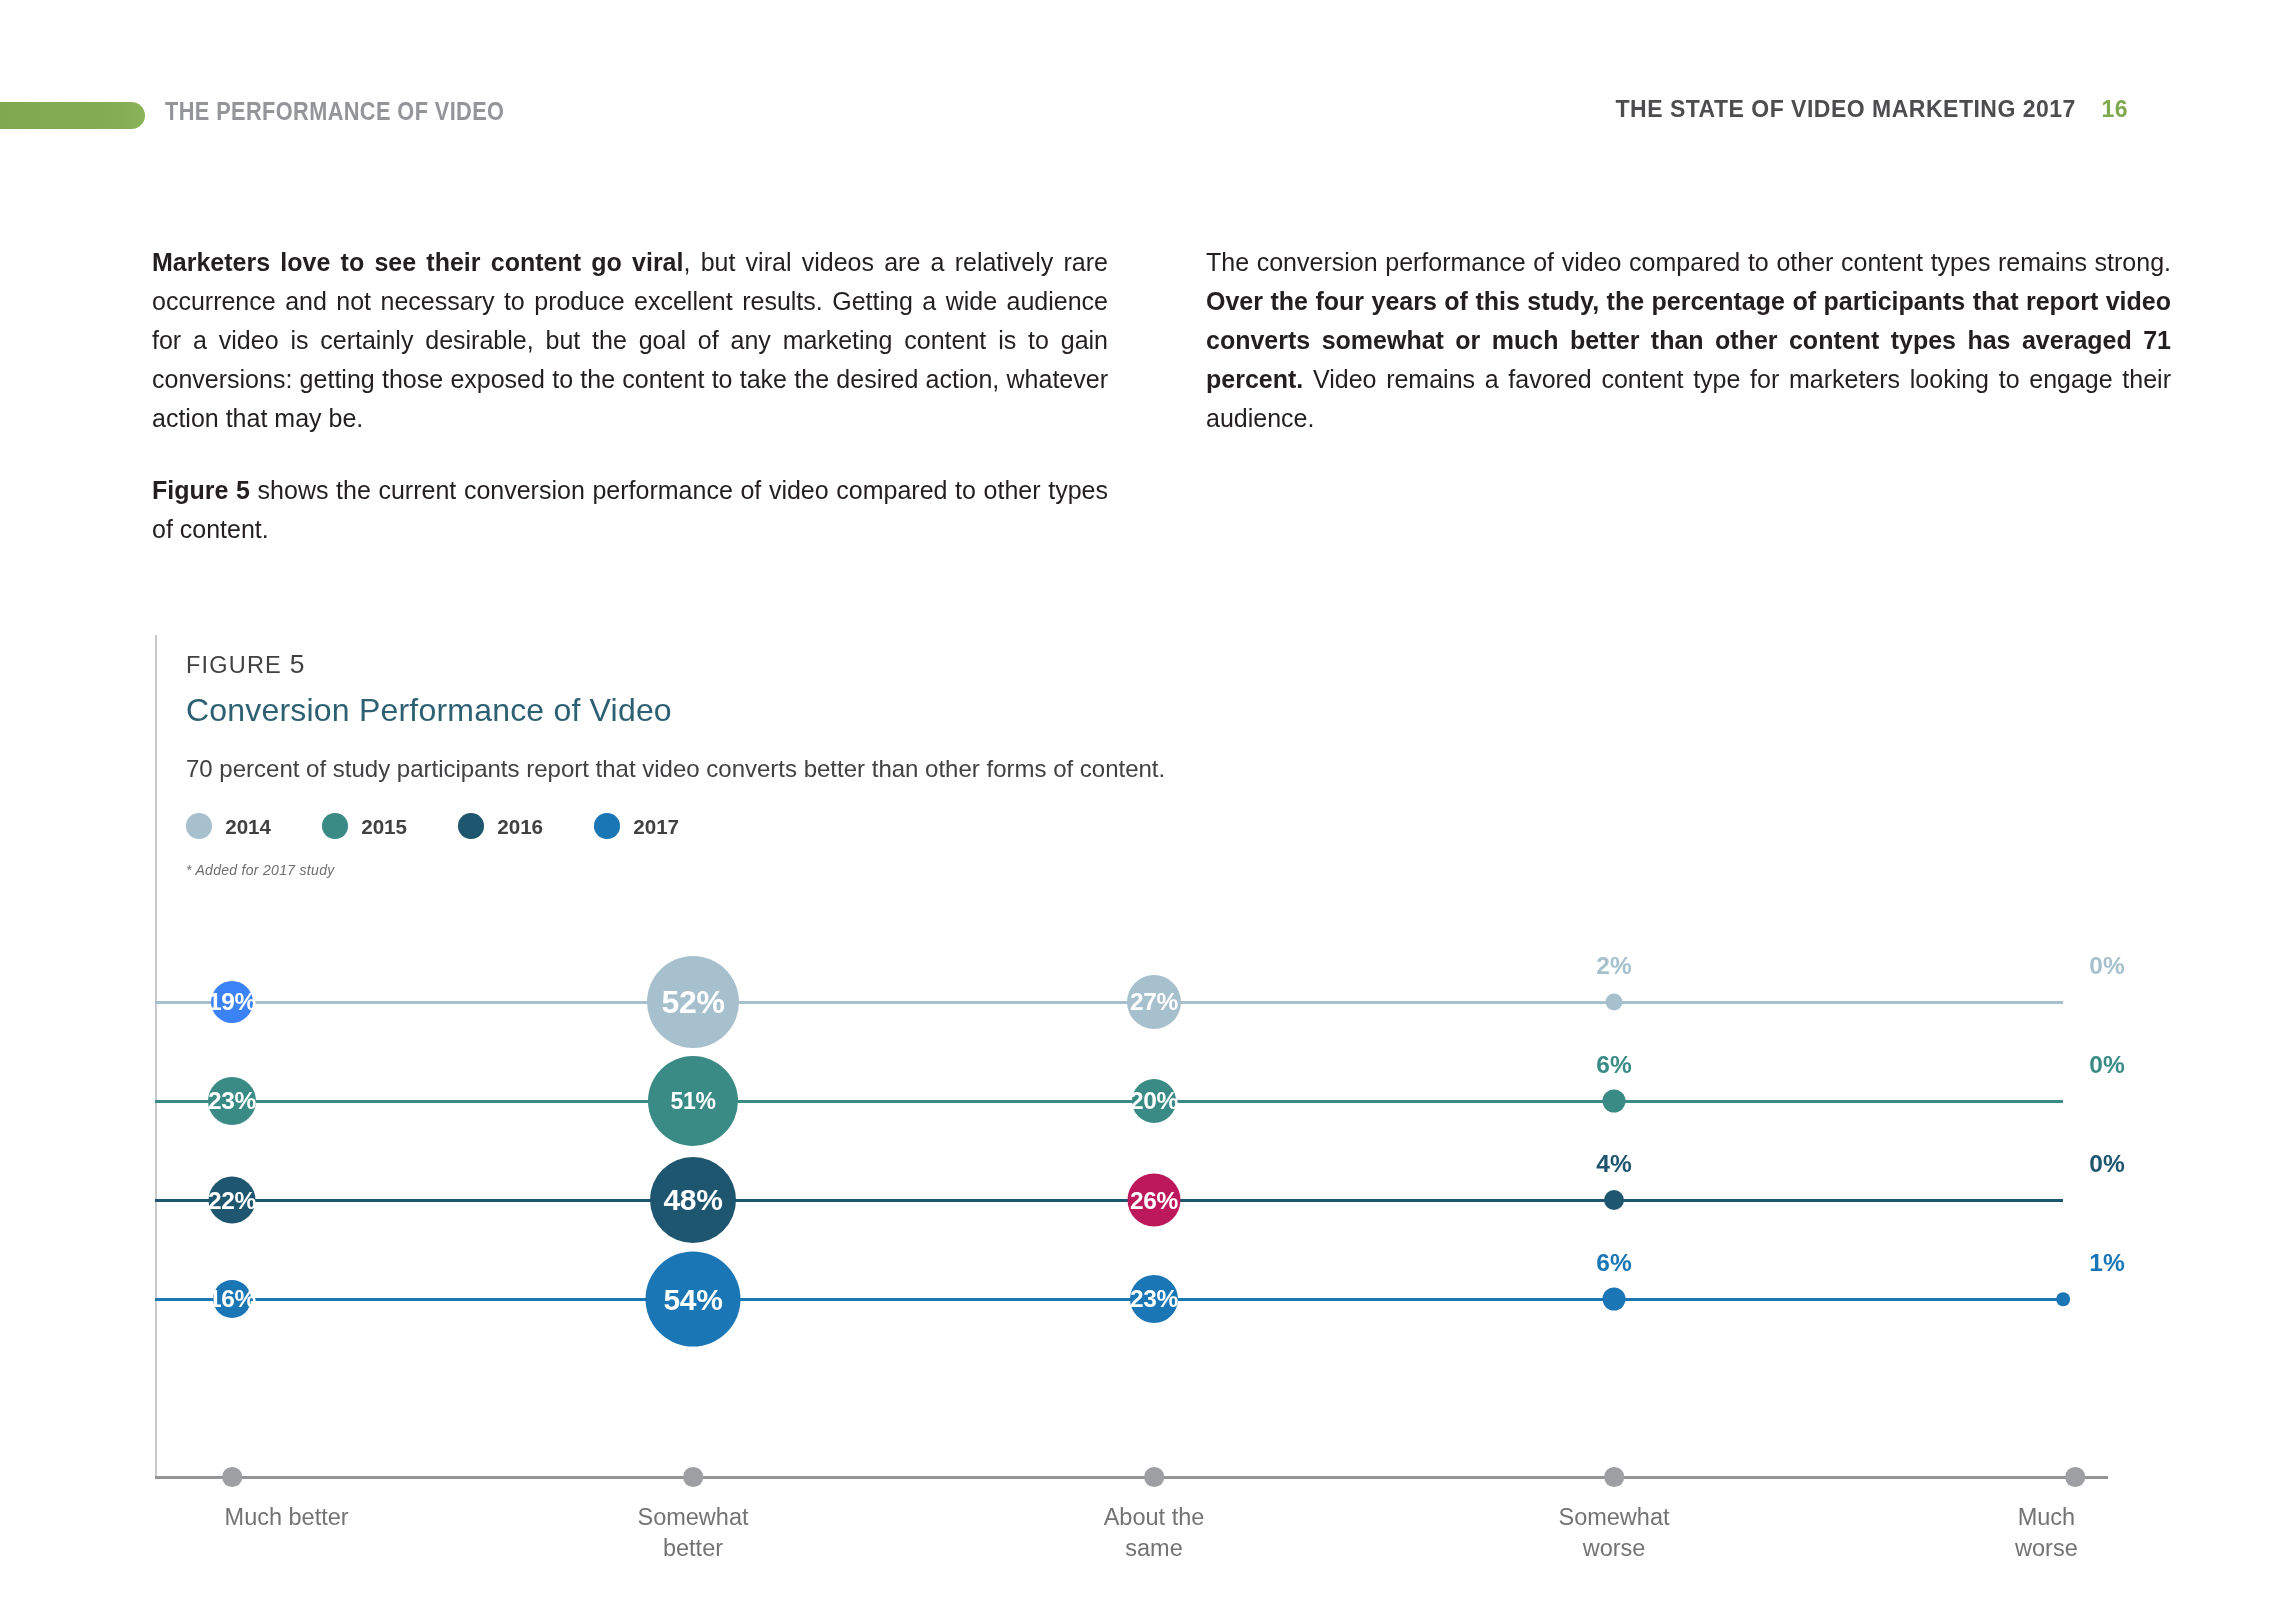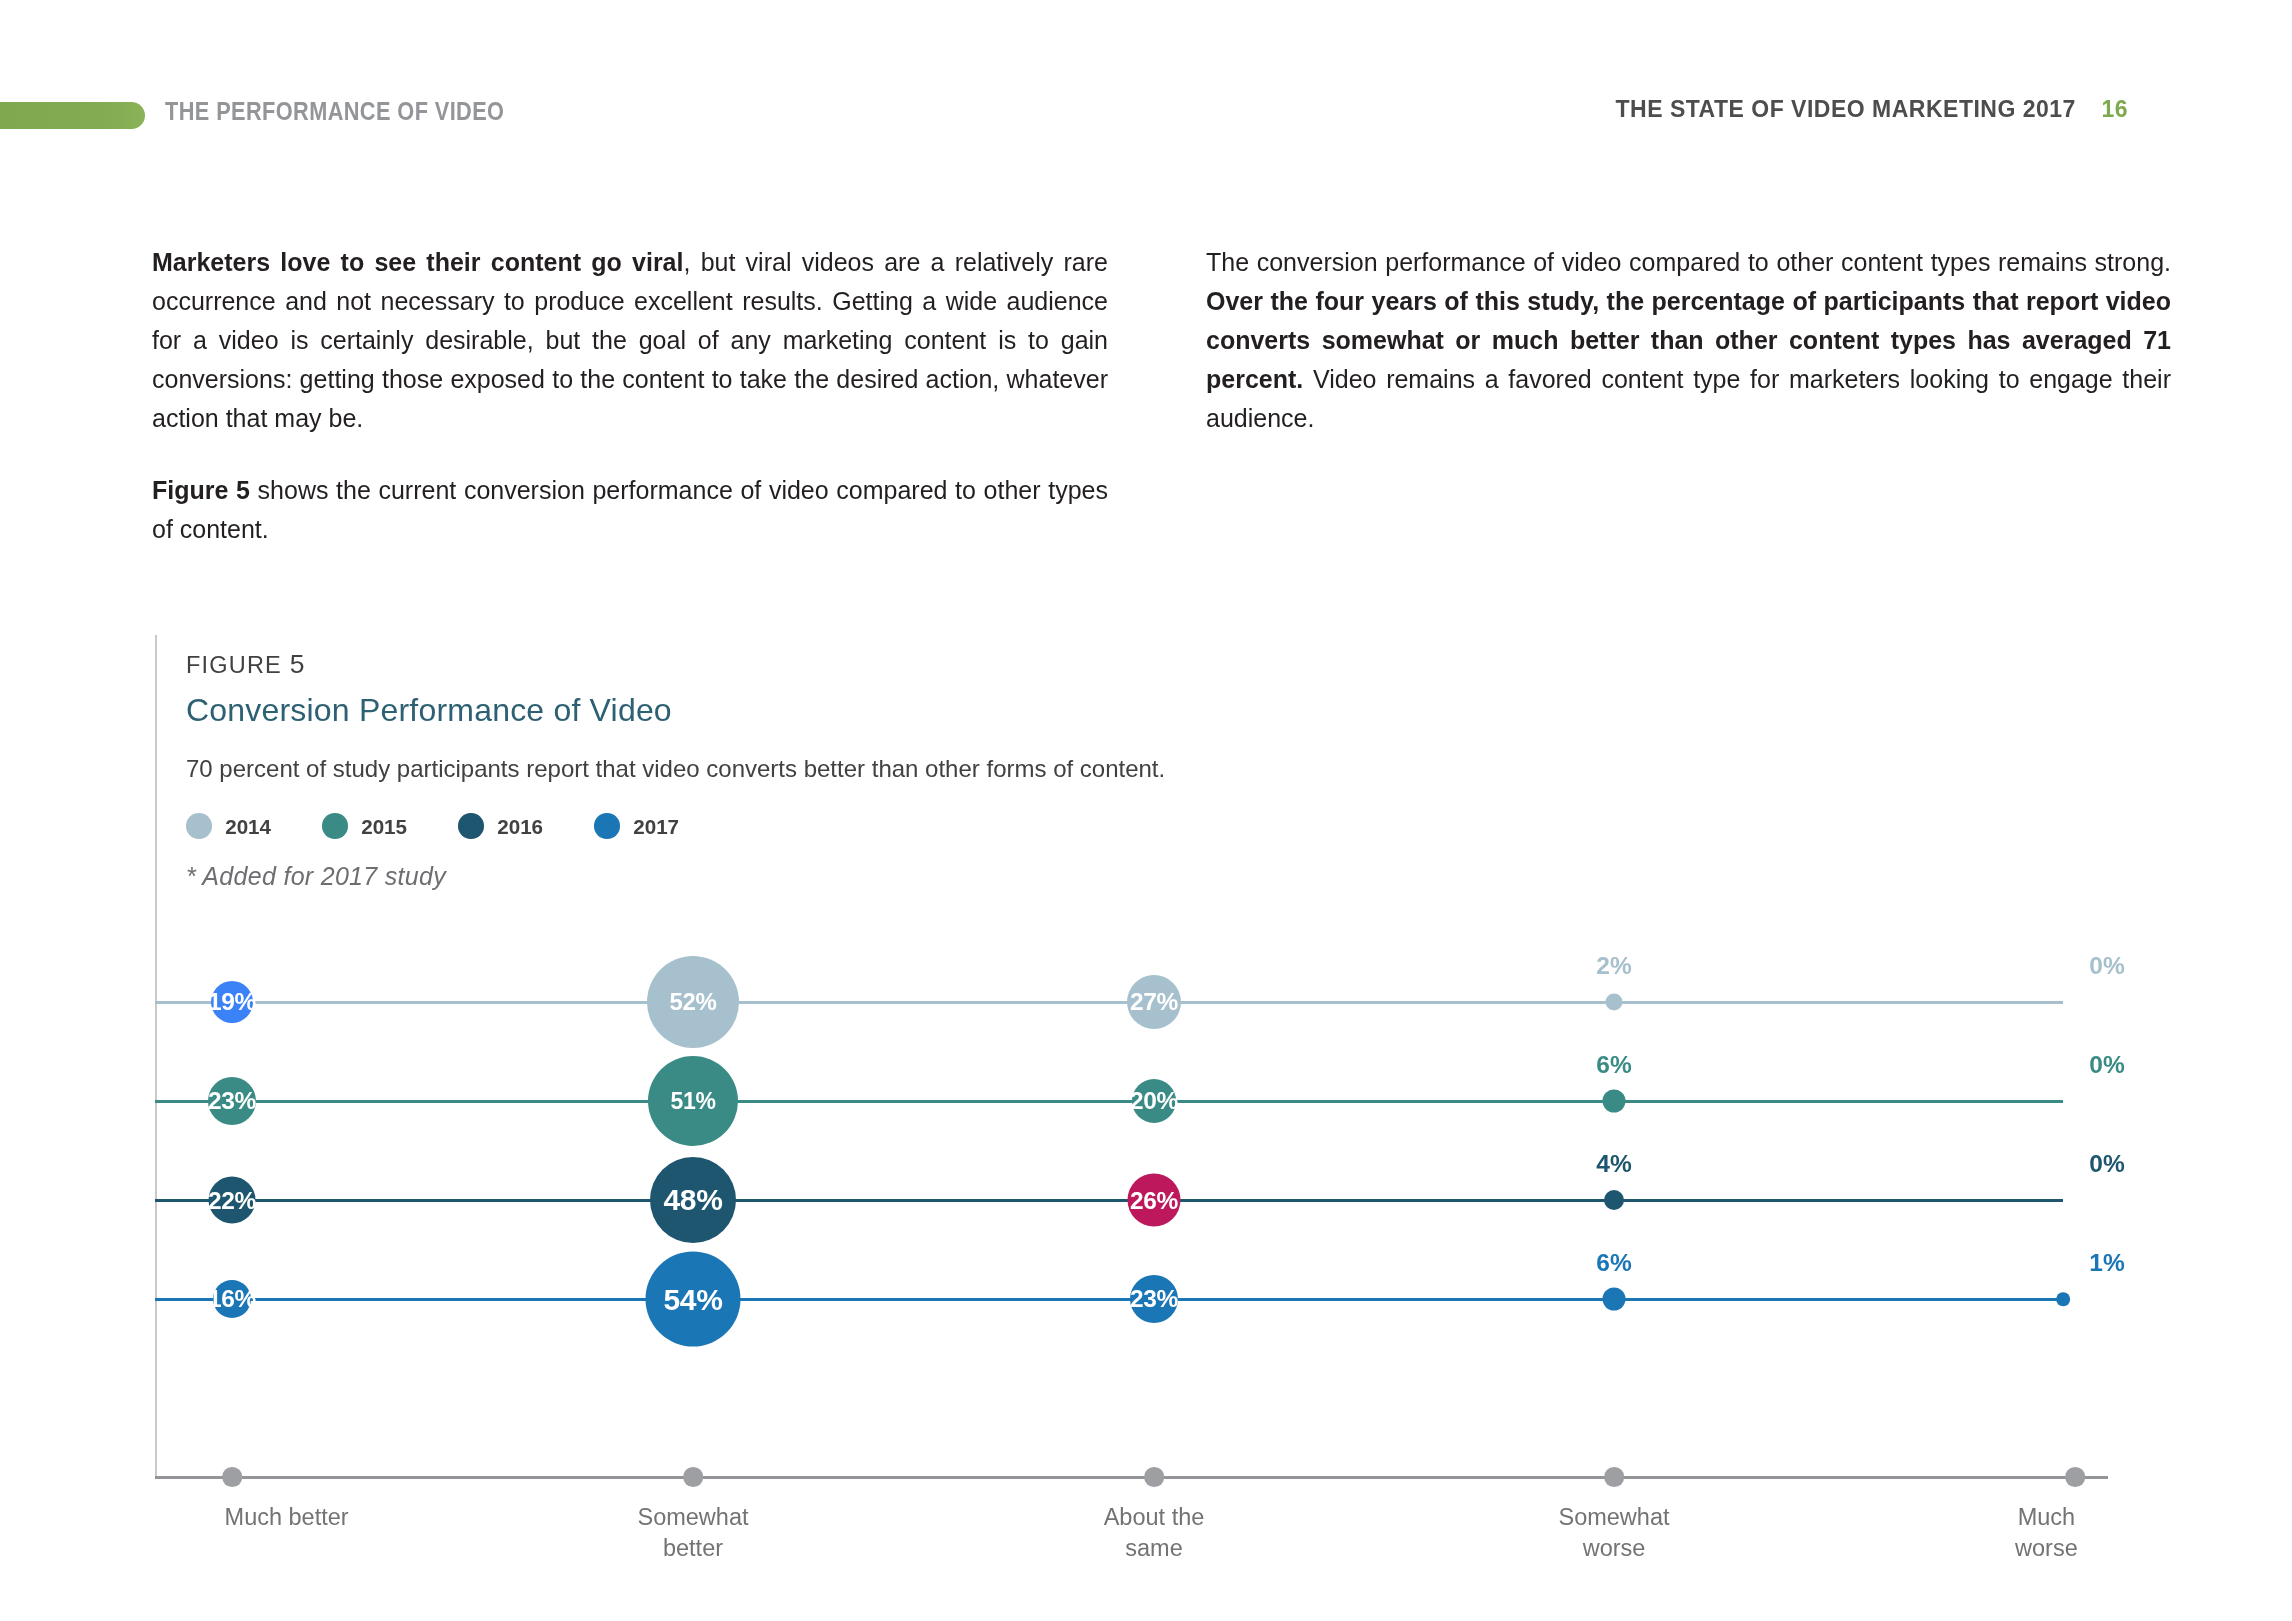--- a/index.html
+++ b/index.html
@@ -51,21 +51,21 @@
   }
   .fig-sub{
     position:absolute;left:31px;top:120px;font-size:24px;color:#414042;
   }
   
   .legend{position:absolute;left:31px;top:178px;display:flex;align-items:center;}
   .legend-item{display:flex;align-items:flex-end;margin-right:51px;}
   .legend-dot{width:25.5px;height:25.5px;border-radius:50%;margin-right:13.7px;}
   .legend-label{font-size:20.6px;font-weight:700;color:#414042;}
   .fig-note{
-    position:absolute;left:31px;top:227px;font-size:25px;font-style:italic;
+    position:absolute;left:31px;top:227px;font-size:14px;font-style:italic;
     color:#6d6e71;letter-spacing:0.3px;
   }
 
   
   .plot{position:absolute;left:0;top:0;width:1985px;height:882px;}
   .axis-v{position:absolute;left:0px;top:0px;width:2px;height:843px;background:#c9c9c9;}
   .axis-h{position:absolute;left:0px;top:841px;width:1953px;height:2.9px;background:#939598;}
   .tick{position:absolute;top:832px;width:19.6px;height:19.6px;border-radius:50%;
         background:#9d9fa2;transform:translateX(-9.8px);}
   .xlabel{position:absolute;top:867px;font-size:23.5px;color:#737373;
@@ -130,21 +130,21 @@
   <div class="fig-note">* Added for 2017 study</div>
 
   <div class="plot" id="plot">
     <div class="axis-v"></div>
     <div class="axis-h"></div>
   <div class="rowline" style="top: 366px; width: 1908px; background: rgb(167, 192, 205);"></div>
       <div class="bub" style="width: 42px; height: 42px; left: 77px; top: 367px; background: #3b82f6;">
         <span>19%</span>
       </div>
       <div class="bub" style="width: 92px; height: 92px; left: 538px; top: 367px; background: rgb(167, 192, 205);">
-        <span style="font-size: 24px;">52%</span>
+        <span style="font-size: 32px;">52%</span>
       </div>
       <div class="bub" style="width: 54px; height: 54px; left: 999px; top: 367px; background: rgb(167, 192, 205);">
         <span>27%</span>
       </div>
       <div class="bub small" style="width: 17px; height: 17px; left: 1459px; top: 367px; background: rgb(167, 192, 205);"></div>
       <div class="ext" style="left: 1459px; top: 331px; color: rgb(167, 192, 205); font-size: 24.5px;">2%</div>
       <div class="ext" style="left: 1952px; top: 331px; color: rgb(167, 192, 205); font-size: 24.5px;">0%</div>
       <div class="rowline" style="top: 465px; width: 1908px; background: rgb(58, 139, 133);"></div>
       <div class="bub" style="width: 48px; height: 48px; left: 77px; top: 466px; background: rgb(58, 139, 133);">
         <span>23%</span>

